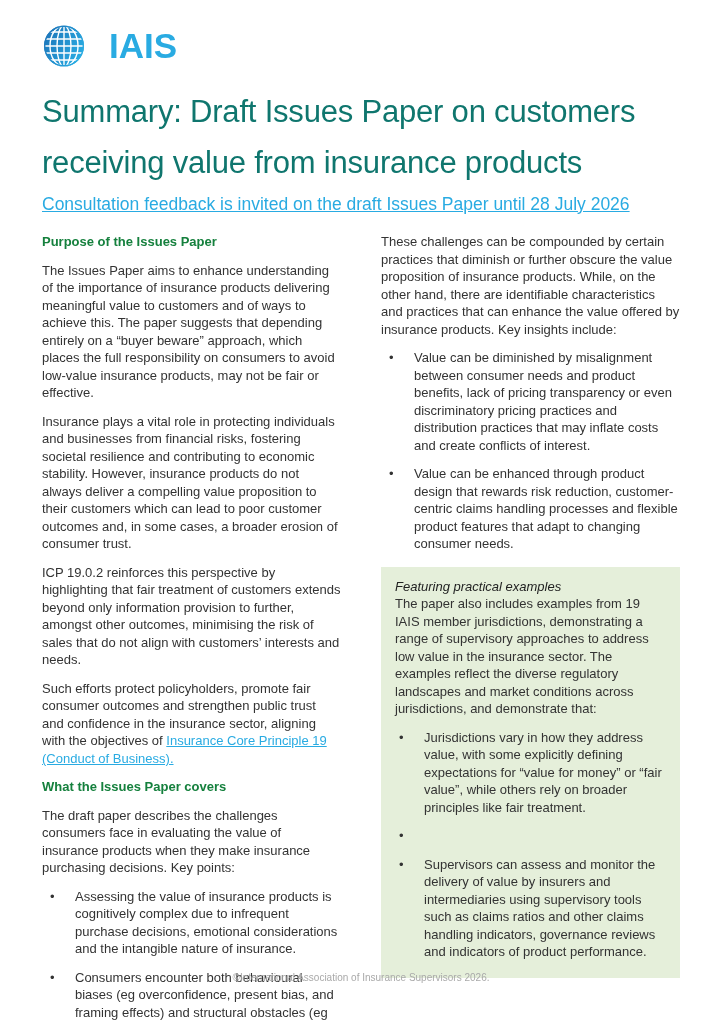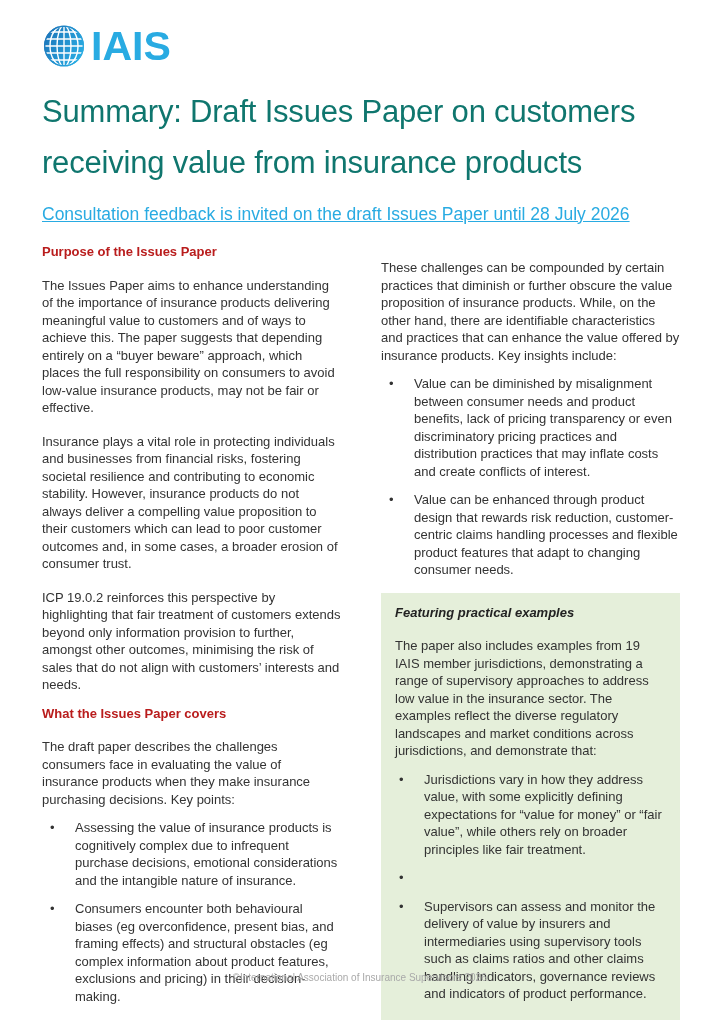--- a/index.html
+++ b/index.html
@@ -16,58 +16,58 @@
   }
   
   .logo-row {
     display: flex;
     align-items: center;
     height: 42px;
   }
   .logo-text {
     color: #29ABE2;
     font-weight: 700;
-    font-size: 41px;
+    font-size: 35px;
     letter-spacing: 0px;
-    margin-left: 5px;
+    margin-left: 23px;
     line-height: 42px;
     text-align: center;
   }
   
   .title {
     margin-top: 20px;
     font-size: 31px;
     font-weight: 400;
     color: #0f766e;
     line-height: 1.64;
     letter-spacing: -0.2px;
   }
   
   .consult-link {
     display: inline-block;
-    margin-top: 14px;
+    margin-top: 4px;
     font-size: 17.5px;
     color: #29ABE2;
     line-height: 1.3;
     cursor: pointer;
   }
   
   .columns {
     display: flex;
     gap: 40px;
     margin-top: 18px;
   }
   .col { width: 299px; flex: 0 0 299px; font-size: 13px; line-height: 17.5px; }
   .col h3 {
     font-size: 13px;
     font-weight: 700;
-    color: #b91c1c;
+    color: #15803d;
     margin: 0 0 11px 0;
   }
-  .col p { margin: 16px 0 11px 0; }
+  .col p { margin: 0 0 11px 0; }
   .bullet {
     display: flex;
     padding-left: 8px;
     margin: 0 0 11px 0;
   }
   .bullet .dot {
     width: 25px;
     flex: 0 0 25px;
     font-size: 13px;
   }
@@ -78,24 +78,23 @@
     cursor: pointer;
   }
   
   .green-box {
     background: #E5EFDA;
     padding: 11px 14px 6px 14px;
     margin: 14px 0 13px 0;
   }
   .green-box .gb-heading {
     font-style: italic;
-    font-weight: 700;
+    font-weight: 400;
     font-size: 13px;
     color: #222222;
-    margin-bottom: 11px;
   }
   .green-box .bullet { padding-left: 4px; }
   
   .footer {
     position: absolute;
     left: 0;
     top: 972px;
     width: 100%;
     text-align: center;
     font-size: 10px;
@@ -144,20 +143,21 @@
   <a class="consult-link" href="#">Consultation feedback is invited on the draft Issues Paper until 28 July 2026</a>
 
   
   <div class="columns">
 
     <div class="col">
       <h3>Purpose of the Issues Paper</h3>
       <p>The Issues Paper aims to enhance understanding of the importance of insurance products delivering meaningful value to customers and of ways to achieve this. The paper suggests that depending entirely on a “buyer beware” approach, which places the full responsibility on consumers to avoid low-value insurance products, may not be fair or effective.</p>
       <p>Insurance plays a vital role in protecting individuals and businesses from financial risks, fostering societal resilience and contributing to economic stability. However, insurance products do not always deliver a compelling value proposition to their customers which can lead to poor customer outcomes and, in some cases, a broader erosion of consumer trust.</p>
       <p>ICP 19.0.2 reinforces this perspective by highlighting that fair treatment of customers extends beyond only information provision to further, amongst other outcomes, minimising the risk of sales that do not align with customers’ interests and needs.</p>
+      <p><span>Such efforts protect policyholders, promote fair consumer outcomes and strengthen public trust and confidence in the insurance sector, aligning with the objectives of </span><a class="inline-link" href="#">Insurance Core Principle 19 (Conduct of Business).</a></p>
       <h3>What the Issues Paper covers</h3>
       <p>The draft paper describes the challenges consumers face in evaluating the value of insurance products when they make insurance purchasing decisions. Key points:</p>
       <div class="bullet">
         <span class="dot">•</span>
         <span class="btext">Assessing the value of insurance products is cognitively complex due to infrequent purchase decisions, emotional considerations and the intangible nature of insurance.</span>
       </div>
       <div class="bullet">
         <span class="dot">•</span>
         <span class="btext">Consumers encounter both behavioural biases (eg overconfidence, present bias, and framing effects) and structural obstacles (eg complex information about product features, exclusions and pricing) in their decision-making.</span>
       </div>

